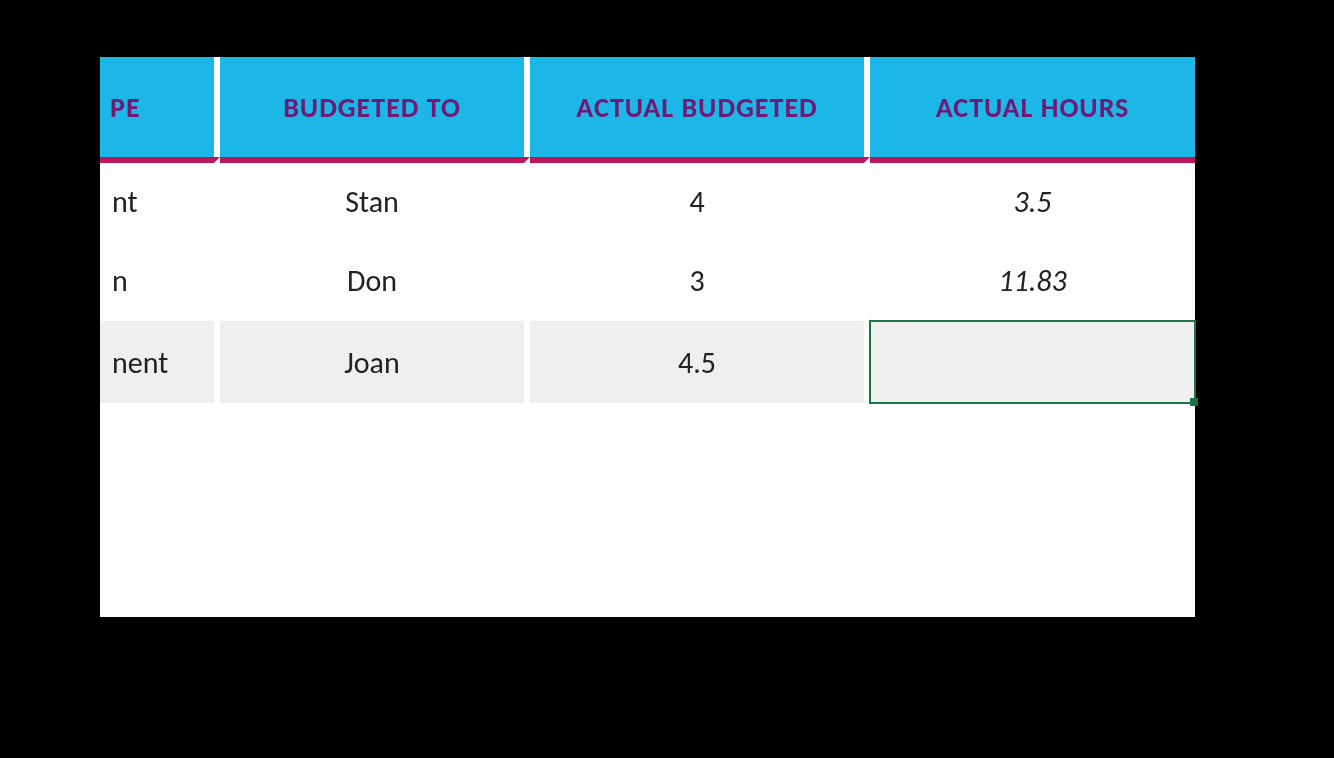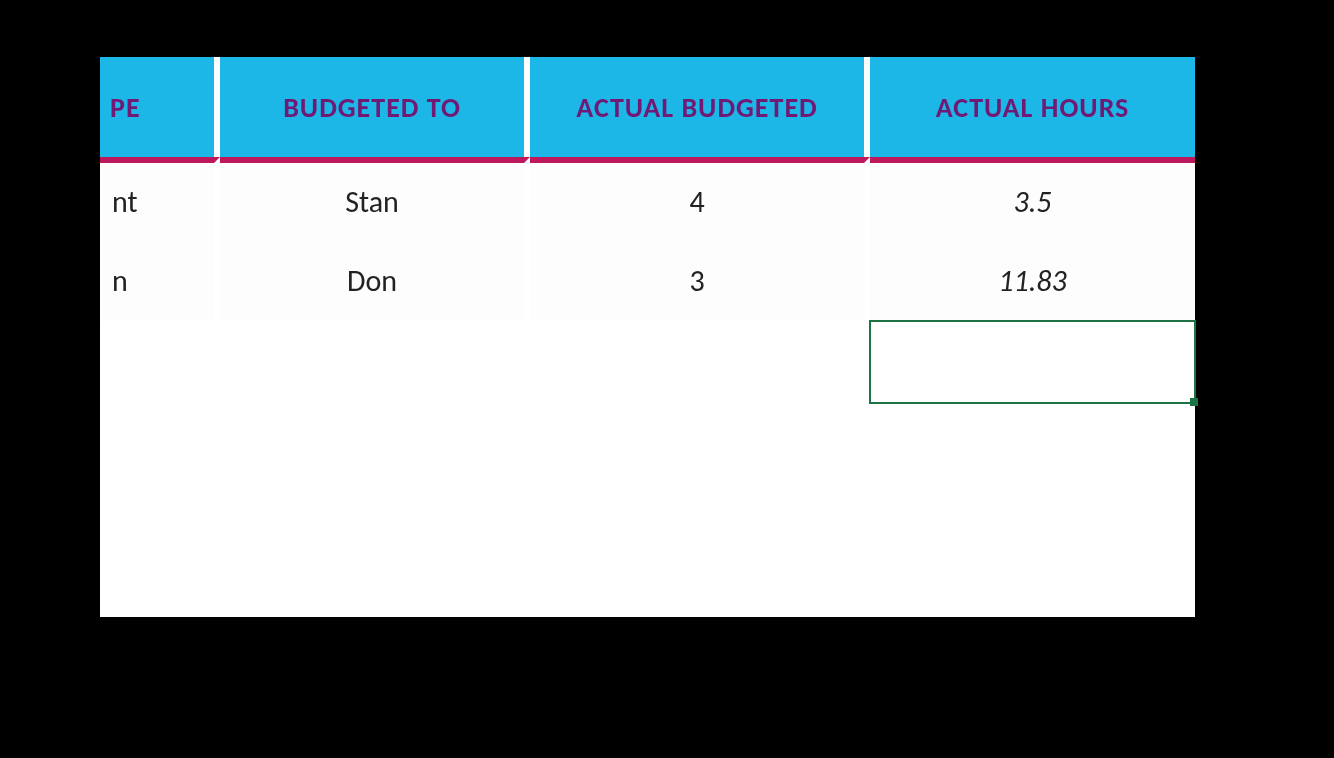--- a/index.html
+++ b/index.html
@@ -114,20 +114,26 @@
         <td class="col-assigned"><span>Stan</span></td>
         <td class="col-budget"><span>4</span></td>
         <td class="col-actual"><span>3.5</span></td>
       </tr>
       <tr class="odd">
         <td class="col-type"><span>n</span></td>
         <td class="col-assigned"><span>Don</span></td>
         <td class="col-budget"><span>3</span></td>
         <td class="col-actual" id="sel-cell"><span>11.83</span></td>
       </tr>
+      <tr class="even">
+        <td class="col-type"><span>nent</span></td>
+        <td class="col-assigned"><span>Joan</span></td>
+        <td class="col-budget"><span>4.5</span></td>
+        <td class="col-actual"><span></span></td>
+      </tr>
       <tr class="blank">
         <td class="col-type"></td>
         <td class="col-assigned"></td>
         <td class="col-budget"></td>
         <td class="col-actual"></td>
       </tr>
     </tbody>
   </table>
   <div id="sel-outline" class="selected-cell-outline" style="left: 769px; top: 263px; width: 327px; height: 84px;">
     <div class="fill-handle"></div>

